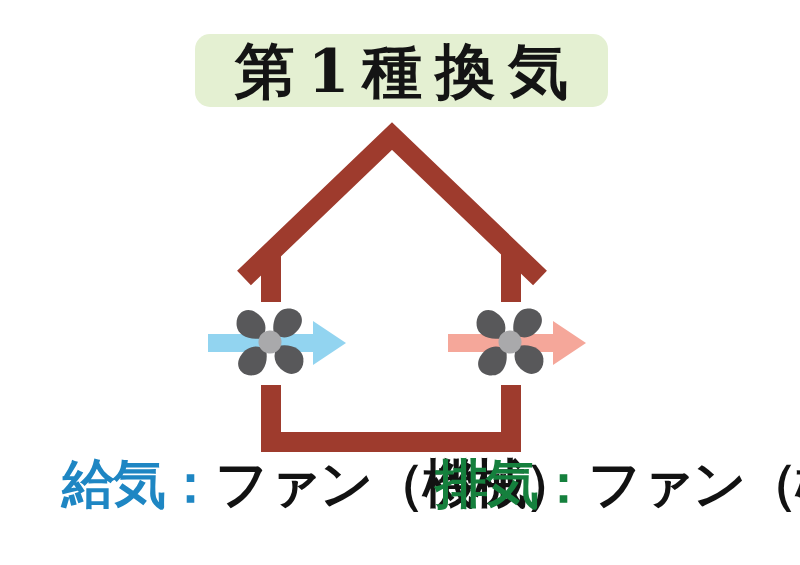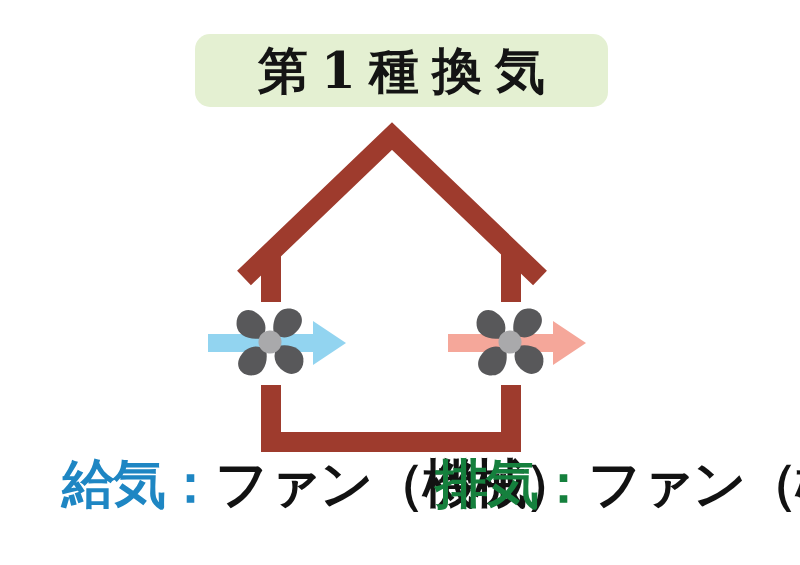--- a/index.html
+++ b/index.html
@@ -20,21 +20,21 @@
     left: 195px;
     top: 34px;
     width: 413px;
     height: 73px;
     border-radius: 15px;
     display: flex;
     align-items: center;
     justify-content: center;
   }
   .banner-text {
-    font-size: 50px;
+    font-size: 60px;
     font-weight: 700;
     letter-spacing: 13px;
     text-indent: 13px;
     line-height: 1;
     white-space: nowrap;
   }
   .scene {
     position: absolute;
     left: 0;
     top: 0;

